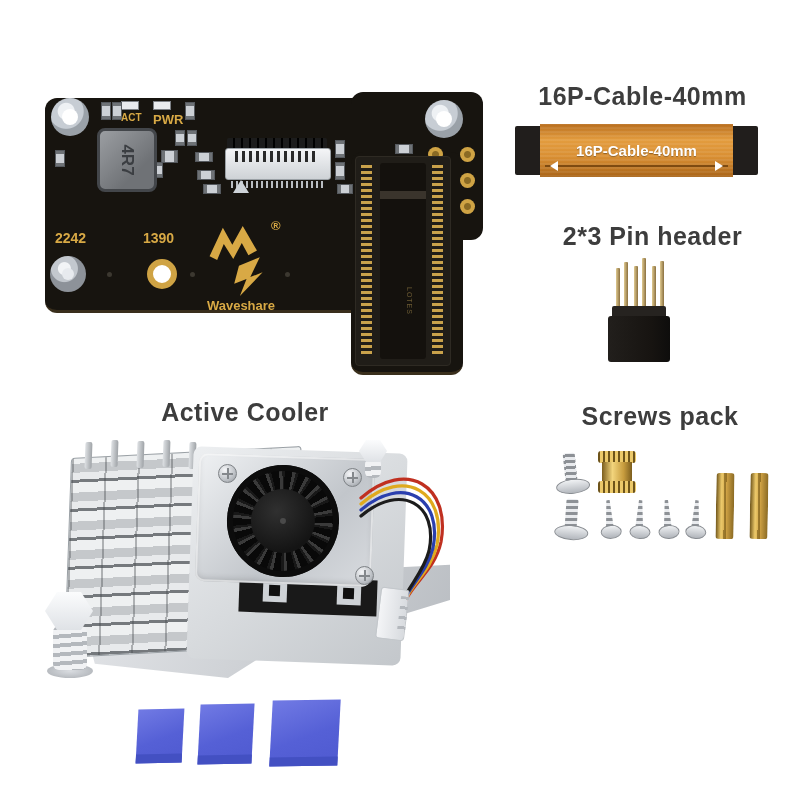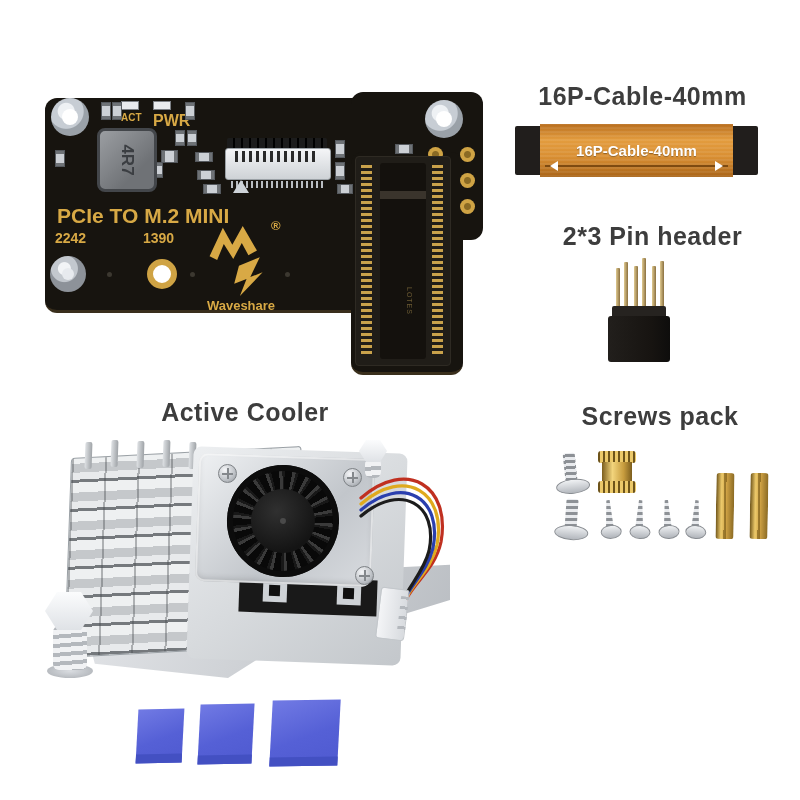--- a/index.html
+++ b/index.html
@@ -157,21 +157,21 @@
     <div class="pcb b-main"></div>
     <div class="pcb b-tab"></div>
     <div class="pcb b-right"></div>
 
     <div class="hole" style="left:6px;top:6px;"></div>
     <div class="hole" style="left:380px;top:8px;"></div>
 
     <div class="led" style="left:76px;top:9px;width:16px;height:7px;"></div>
     <div class="led" style="left:108px;top:9px;width:16px;height:7px;"></div>
     <div class="silk" style="left:76px;top:20px;font-size:10px;">ACT</div>
-    <div class="silk" style="left:108px;top:20px;font-size:16px;">PWR</div>
+    <div class="silk" style="left:108px;top:20px;font-size:13px;">PWR</div>
 
     <div class="smdv" style="left:56px;top:10px;width:8px;height:16px;"></div>
     <div class="smdv" style="left:67px;top:10px;width:8px;height:16px;"></div>
     <div class="smdv" style="left:140px;top:10px;width:8px;height:16px;"></div>
     <div class="smdv" style="left:10px;top:58px;width:8px;height:15px;"></div>
     <div class="smdv" style="left:130px;top:38px;width:8px;height:14px;"></div>
     <div class="smdv" style="left:142px;top:38px;width:8px;height:14px;"></div>
     <div class="smd" style="left:150px;top:60px;width:16px;height:8px;"></div>
     <div class="smd" style="left:116px;top:58px;width:15px;height:11px;"></div>
     <div class="smdv" style="left:96px;top:70px;width:8px;height:14px;"></div>
@@ -197,21 +197,20 @@
     </div>
     <div class="tri"></div>
 
     <div class="pad6" style="left:383px;top:55px;"></div>
     <div class="pad6" style="left:415px;top:55px;"></div>
     <div class="pad6" style="left:383px;top:81px;"></div>
     <div class="pad6" style="left:415px;top:81px;"></div>
     <div class="pad6" style="left:383px;top:107px;"></div>
     <div class="pad6" style="left:415px;top:107px;"></div>
 
-    <div class="silk" style="left:12px;top:112px;font-size:21px;">PCIe TO M.2 MINI</div>
     <div class="silk" style="left:10px;top:138px;font-size:14px;">2242</div>
     <div class="silk" style="left:98px;top:138px;font-size:14px;">1390</div>
 
     <div class="standoff"></div>
     <div class="hole2230"></div>
     <div class="dot" style="left:62px;top:180px;"></div>
     <div class="dot" style="left:145px;top:180px;"></div>
     <div class="dot" style="left:240px;top:180px;"></div>
 
     <div class="ws-logo">

